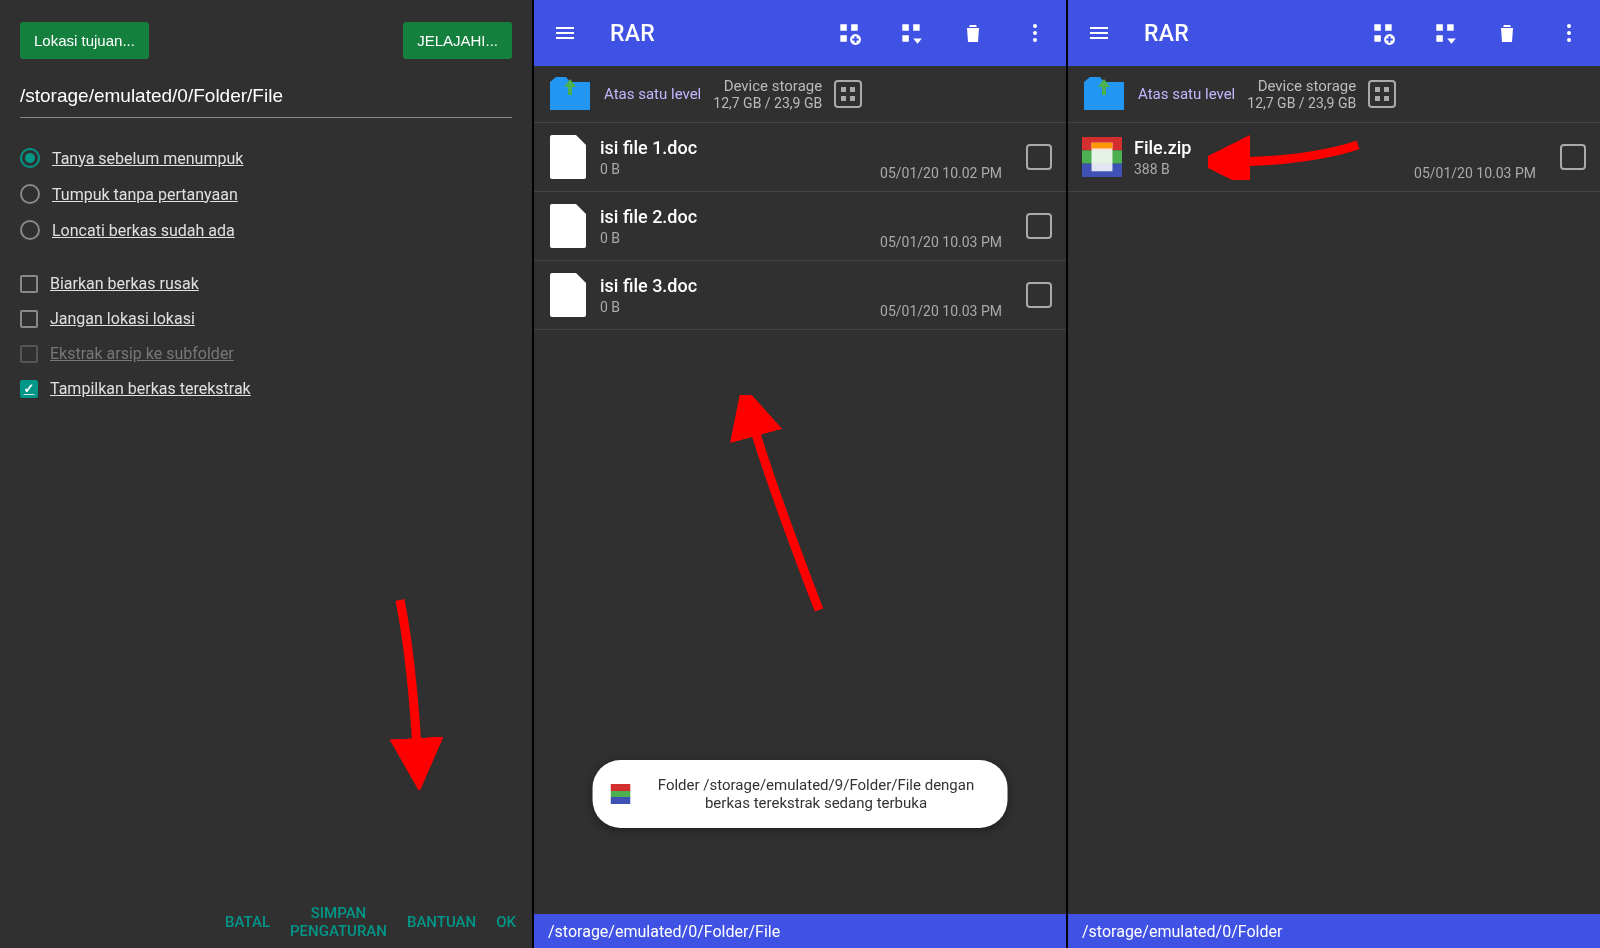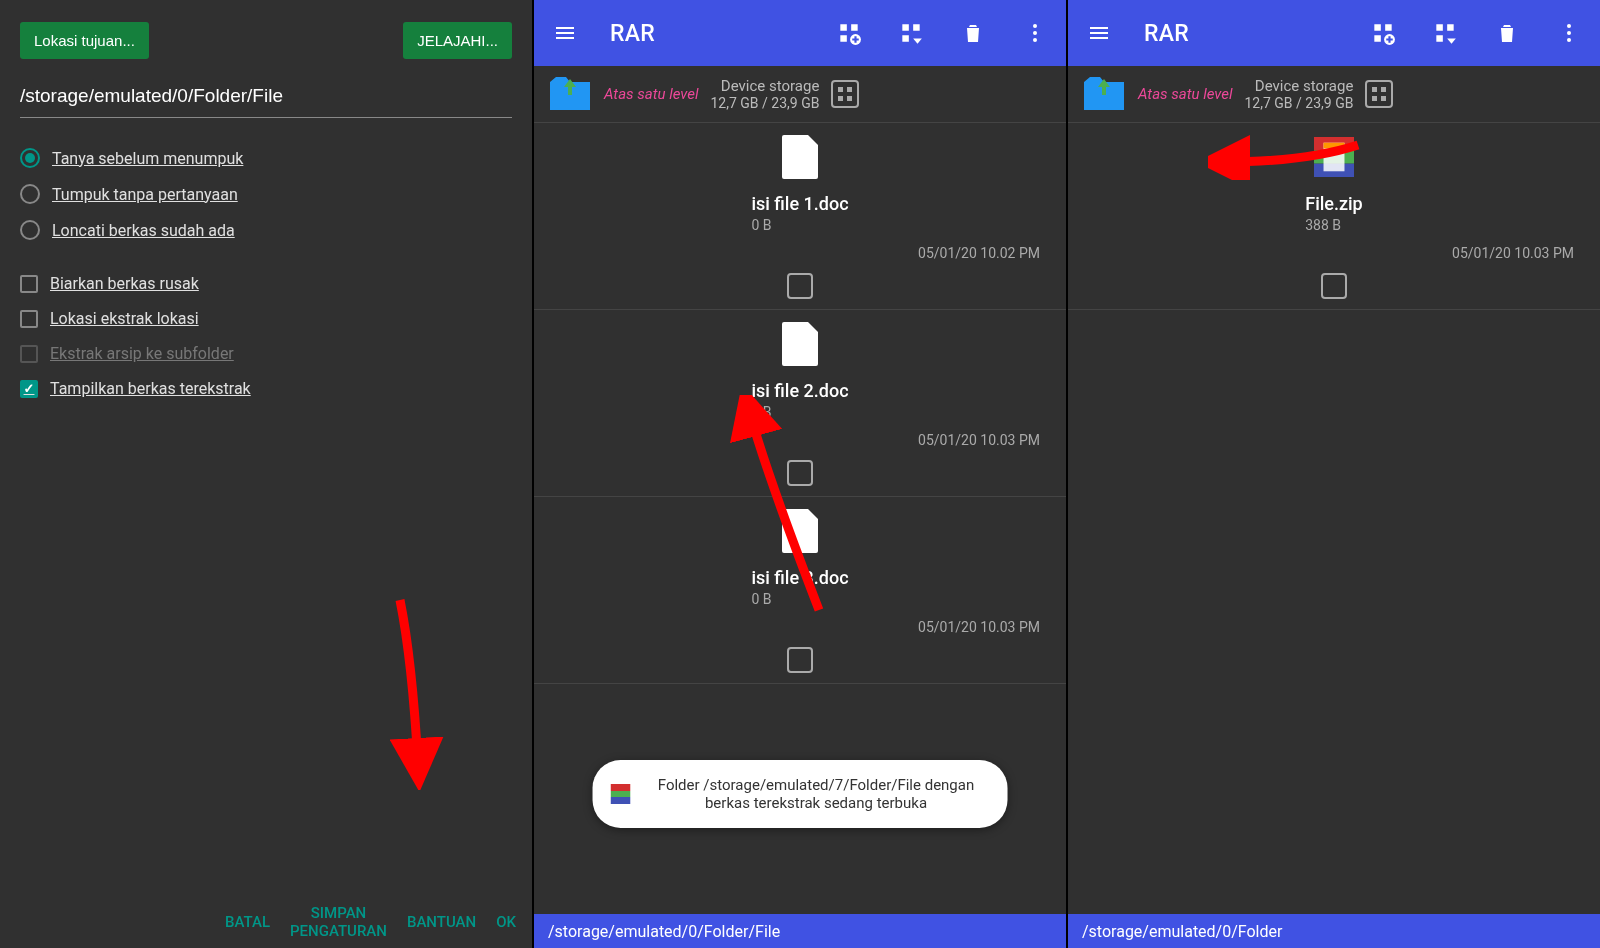--- a/index.html
+++ b/index.html
@@ -108,33 +108,32 @@
 .fbtn.multi { line-height: 1.2; }
 
 
 .topinfo {
   display: flex;
   align-items: center;
   padding: 10px 14px;
   gap: 12px;
   border-bottom: 1px solid #444;
 }
-.topinfo .up-label { color: #ec4899; font-size: 15px; font-style: italic; }
+.topinfo .up-label { color: #c4b5fd; font-size: 15px; }
 .topinfo .right { text-align: right; color: #bbb; font-size: 15px; }
 .topinfo .right .small { font-size: 14px; }
 .sq { width: 28px; height: 28px; border: 2px solid #aaa; border-radius: 4px; display:flex; align-items:center; justify-content:center; }
 .sq svg { fill: #aaa; }
 
 .filerow {
   display: flex;
   align-items: center;
   padding: 10px 14px;
   gap: 12px;
   border-bottom: 1px solid #444;
-  flex-direction: column;
 }
 .filerow .ficon { width: 40px; height: 48px; display:flex; align-items:center; justify-content:center; }
 .filerow .finfo { flex: 1; display: flex; flex-direction: column; gap: 3px; }
 .filerow .fname { color: #fff; font-size: 18px; font-weight: 500; }
 .filerow .fsize { color: #aaa; font-size: 14px; }
 .filerow .fdate { color: #aaa; font-size: 14px; text-align:right; align-self:flex-end; margin-right: 12px; }
 .chkbox { width: 26px; height: 26px; border: 2px solid #aaa; border-radius: 4px; }
 
 .bottompath {
   background: #4052e3;
@@ -198,21 +197,21 @@
         </div>
       </div>
     <div class="group-gap"></div>
     <div id="checks">
         <div class="check-row">
           <span class="chk "></span>
           <span>Biarkan berkas rusak</span>
         </div>
         <div class="check-row">
           <span class="chk "></span>
-          <span>Lokasi ekstrak lokasi</span>
+          <span>Jangan lokasi lokasi</span>
         </div>
         <div class="check-row disabled">
           <span class="chk "></span>
           <span>Ekstrak arsip ke subfolder</span>
         </div>
         <div class="check-row">
           <span class="chk checked"></span>
           <span>Tampilkan berkas terekstrak</span>
         </div>
       </div>
@@ -327,21 +326,21 @@
     </div>
   <div style="flex:1"></div>
   <div class="toast">
     <div class="ticon">
       <svg width="20" height="20" viewBox="0 0 20 20">
           <rect width="20" height="7" fill="#d32f2f"></rect>
           <rect y="7" width="20" height="6" fill="#4caf50"></rect>
           <rect y="13" width="20" height="7" fill="#3f51b5"></rect>
         </svg>
     </div>
-    <div class="ttxt">Folder /storage/emulated/7/Folder/File dengan berkas terekstrak sedang terbuka</div>
+    <div class="ttxt">Folder /storage/emulated/9/Folder/File dengan berkas terekstrak sedang terbuka</div>
   </div>
   <div class="bottompath">/storage/emulated/0/Folder/File</div>
   <svg class="arrow" style="left:190px; top:395px;" width="120" height="225">
     <defs>
         <marker id="ah2" markerWidth="6" markerHeight="6" refX="3" refY="3" orient="auto">
           <path d="M0,0 L6,3 L0,6 z" fill="#f00"></path>
         </marker>
       </defs>
     <path d="M95,215 C70,150 40,70 25,15" stroke="#f00" stroke-width="9" fill="none" marker-end="url(#ah2)"></path>
   </svg>

